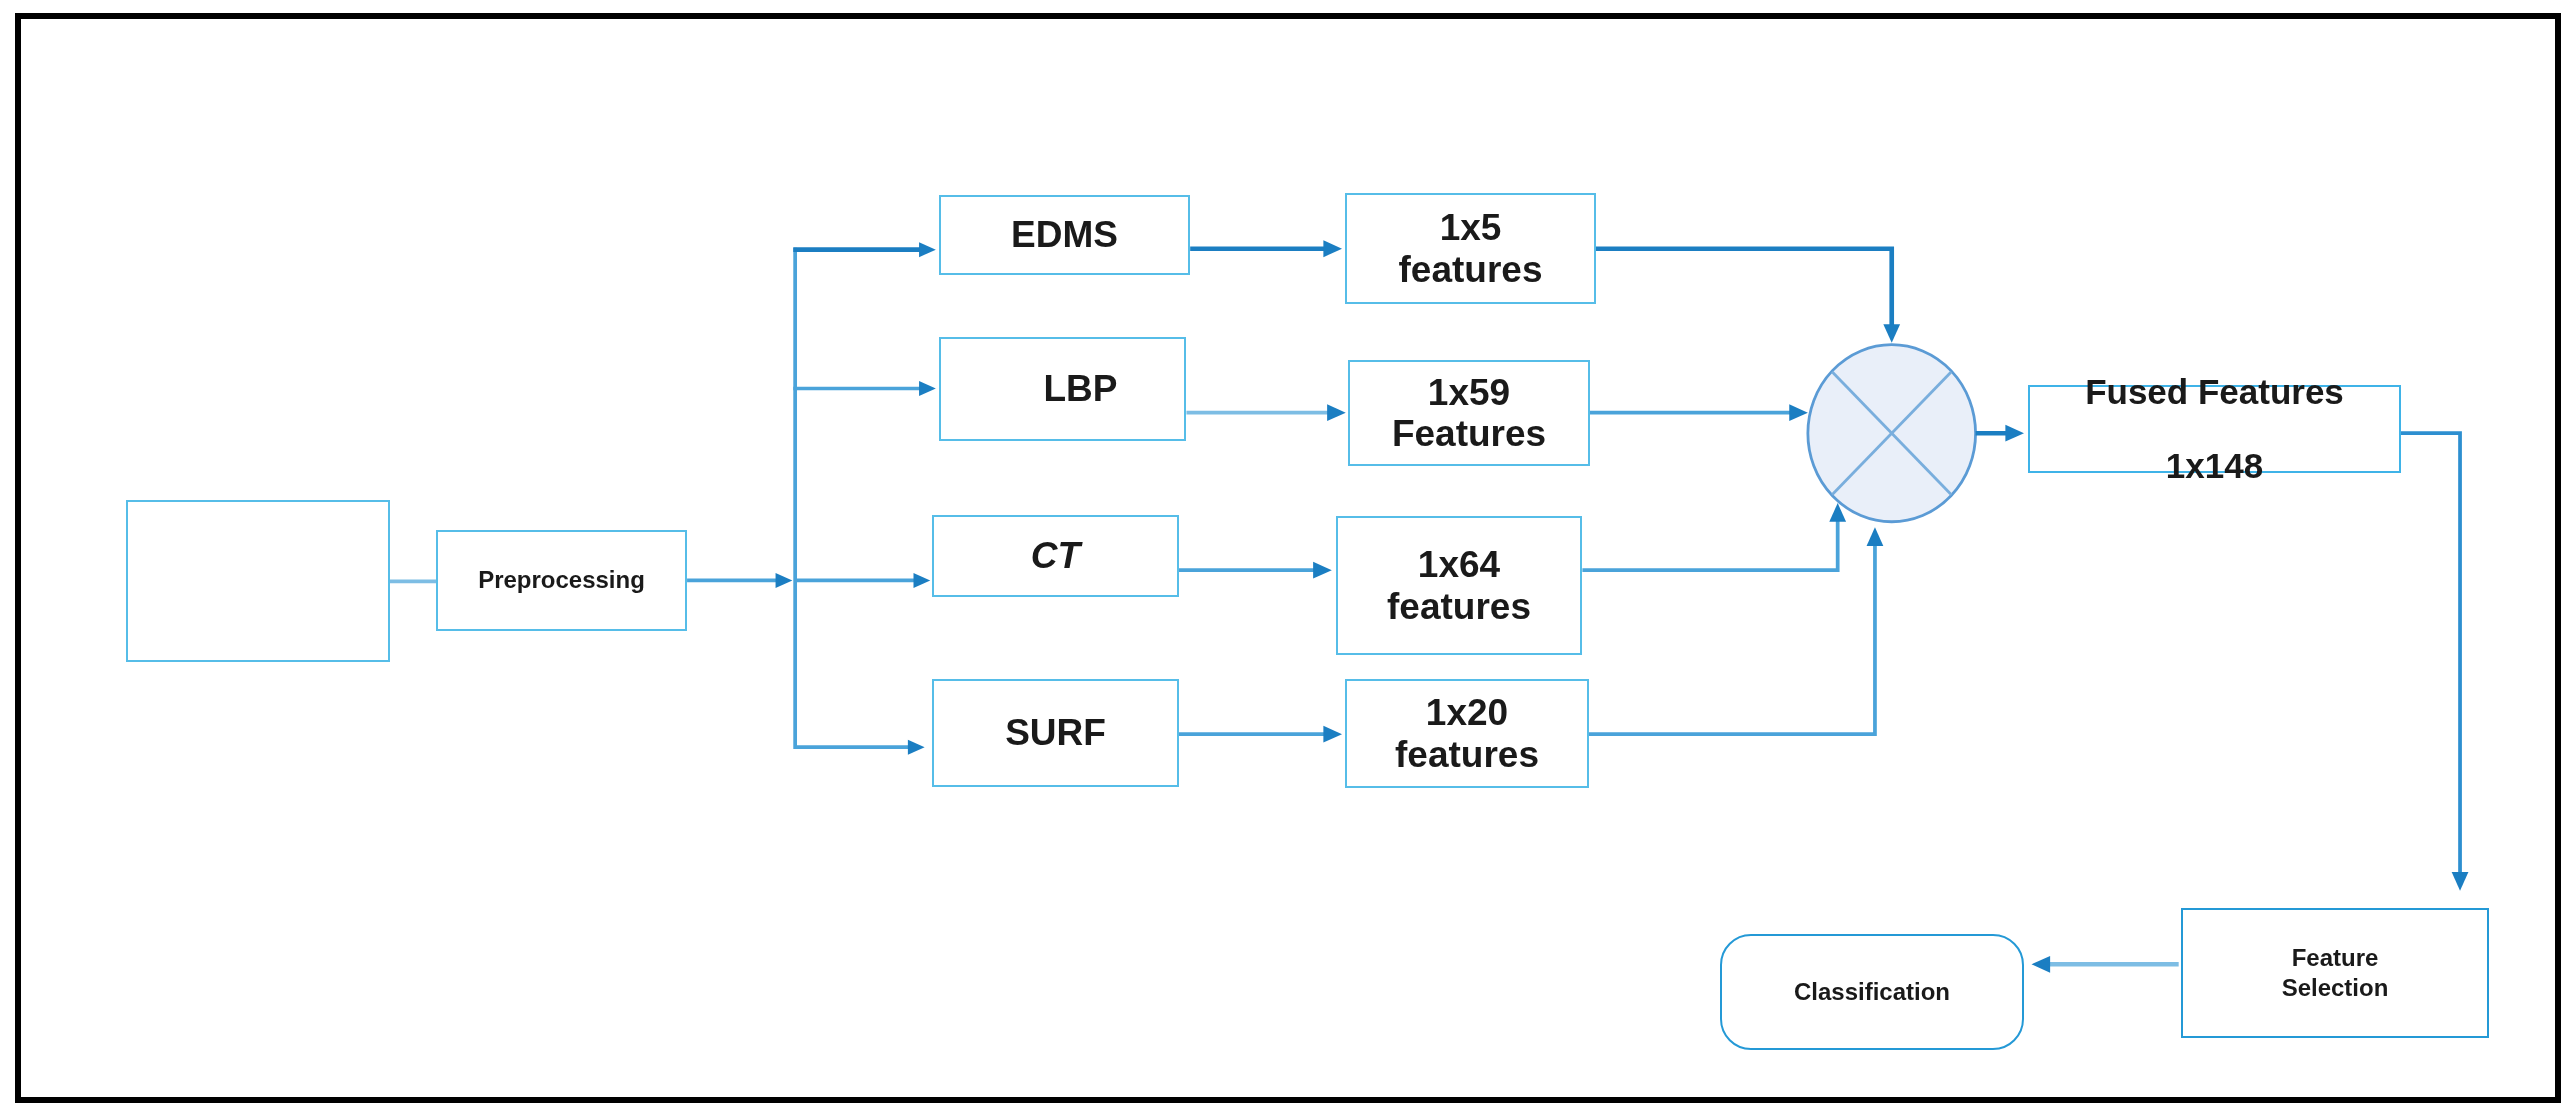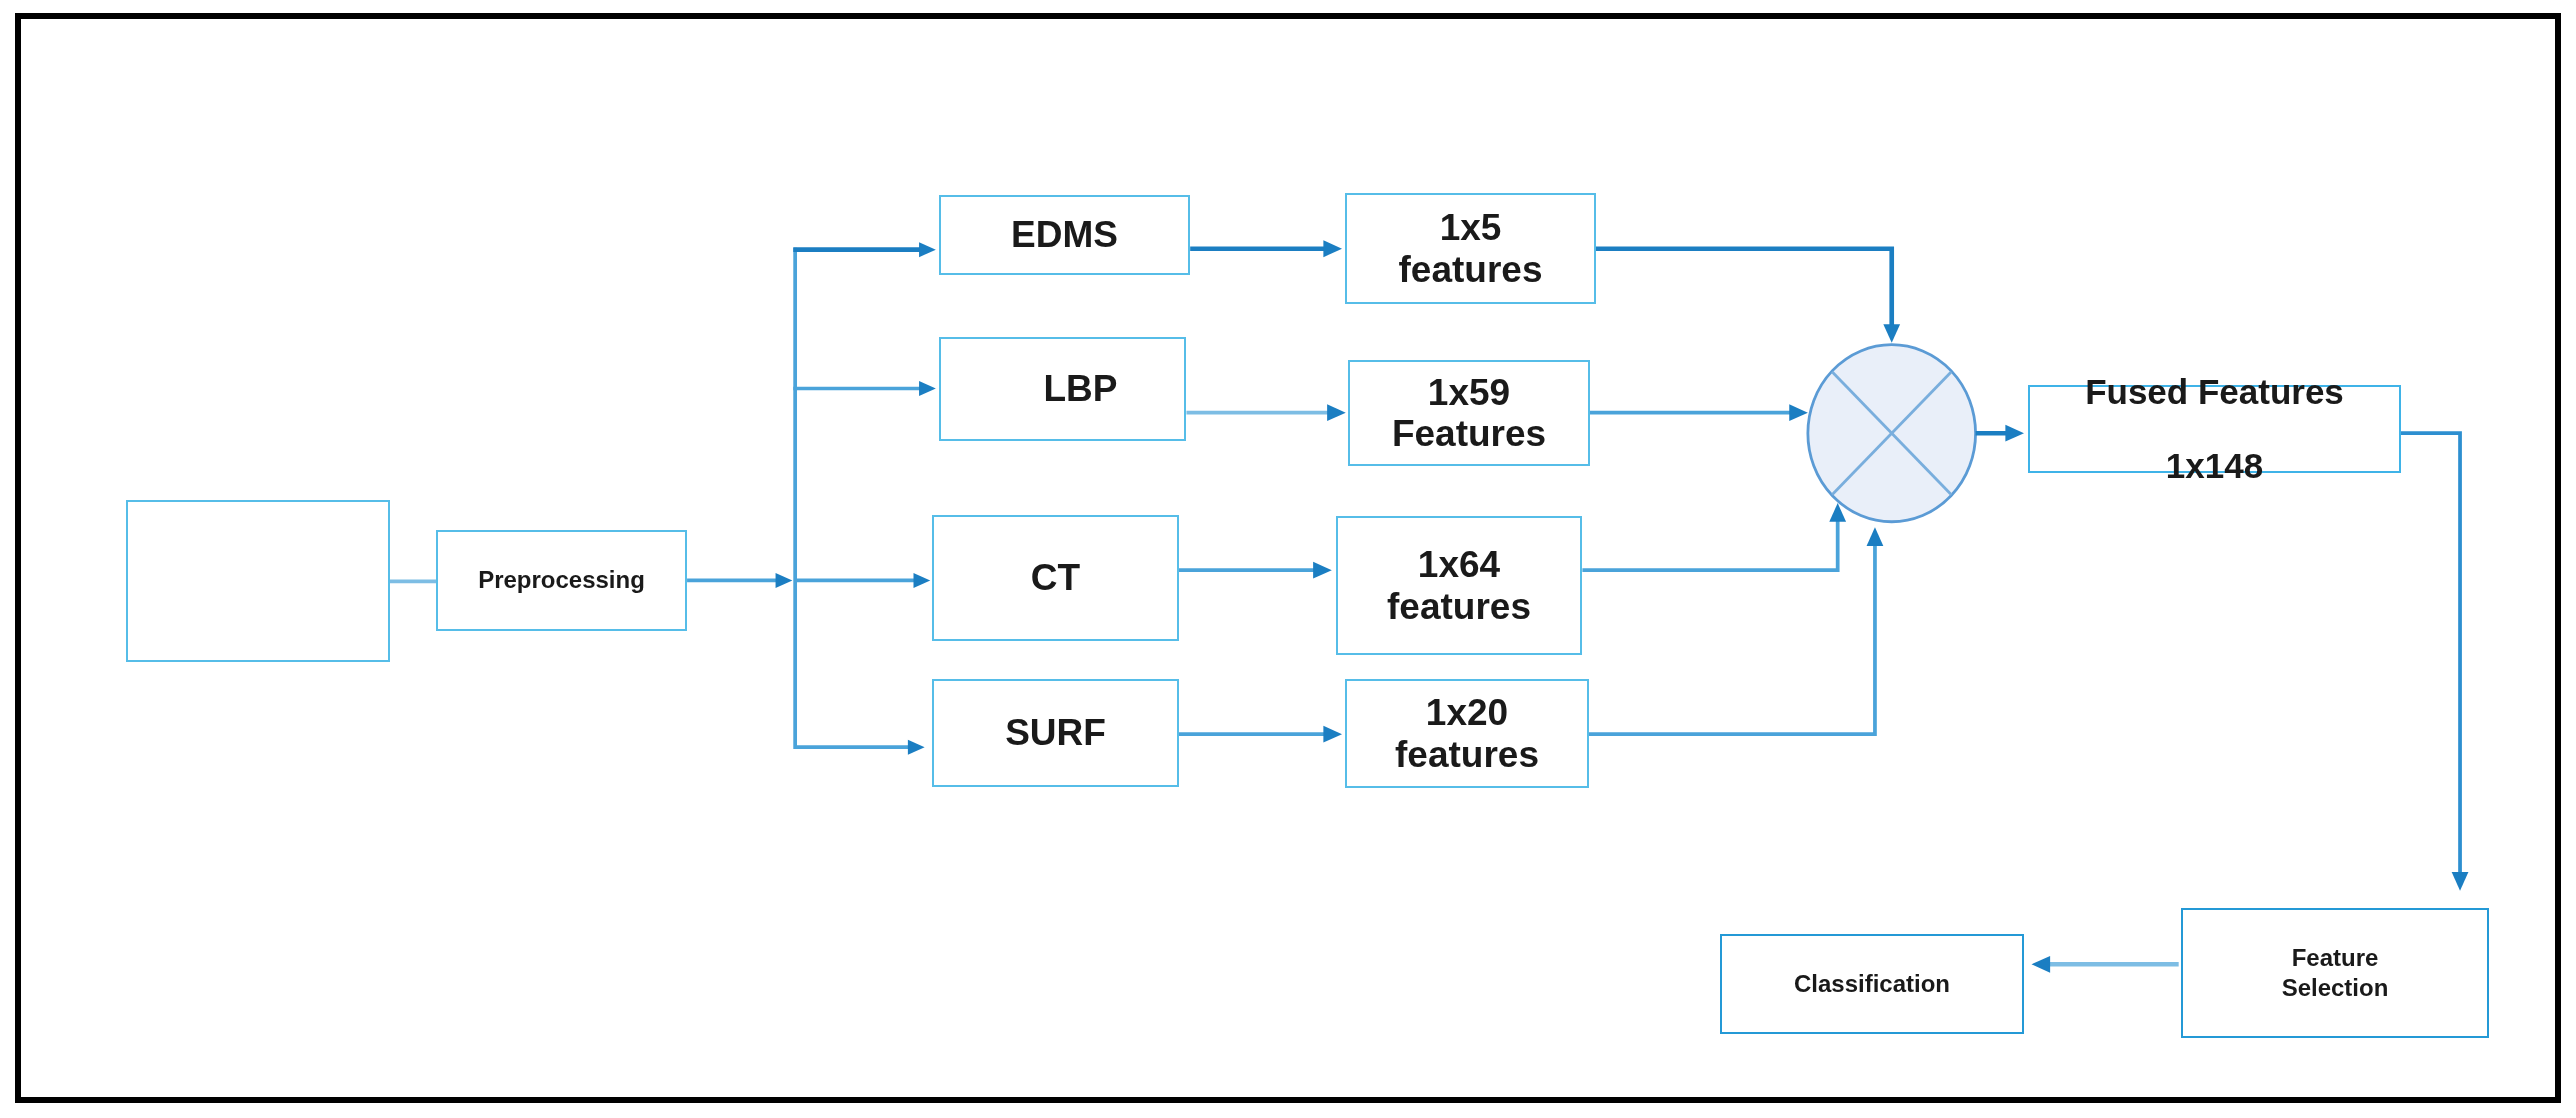--- a/index.html
+++ b/index.html
@@ -167,21 +167,21 @@
   </div>
 
   <div class="node lbl-lg" style="left:939px; top:195px; width:251px; height:80px;">
     <span>EDMS</span>
   </div>
 
   <div class="node lbl-lg" style="left:939px; top:337px; width:247px; height:104px;padding-left:36px;">
     <span>LBP</span>
   </div>
 
-  <div class="node lbl-lg" style="left:932px; top:515px; width:247px; height:126px;">
+  <div class="node lbl-lg" style="left:932px; top:515px; width:247px; height:82px;font-style:italic;">
     <span>CT</span>
   </div>
 
   <div class="node lbl-lg" style="left:932px; top:679px; width:247px; height:108px;">
     <span>SURF</span>
   </div>
 
   <div class="node lbl-lg" style="left:1345px; top:193px; width:251px; height:111px;">
     <span>1x5</span>
     <span>features</span>
@@ -205,18 +205,18 @@
   <div class="node border-mid lbl-md" style="left:2028px; top:385px; width:373px; height:88px; line-height:1.2;gap:32px;">
     <span>Fused Features</span>
     <span>1x148</span>
   </div>
 
   <div class="node border-dark lbl-sm" style="left:2181px; top:897px; width:308px; height:130px; line-height:1.25;">
     <span>Feature</span>
     <span>Selection</span>
   </div>
 
-  <div class="node border-dark lbl-sm" style="left:1720px; top:923px; width:304px; height:100px;">
+  <div class="node border-dark lbl-sm" style="left:1720px; top:923px; width:304px; height:116px;border-radius:31px;">
     <span>Classification</span>
   </div>
 
 </div>
 
 
 </body></html>

